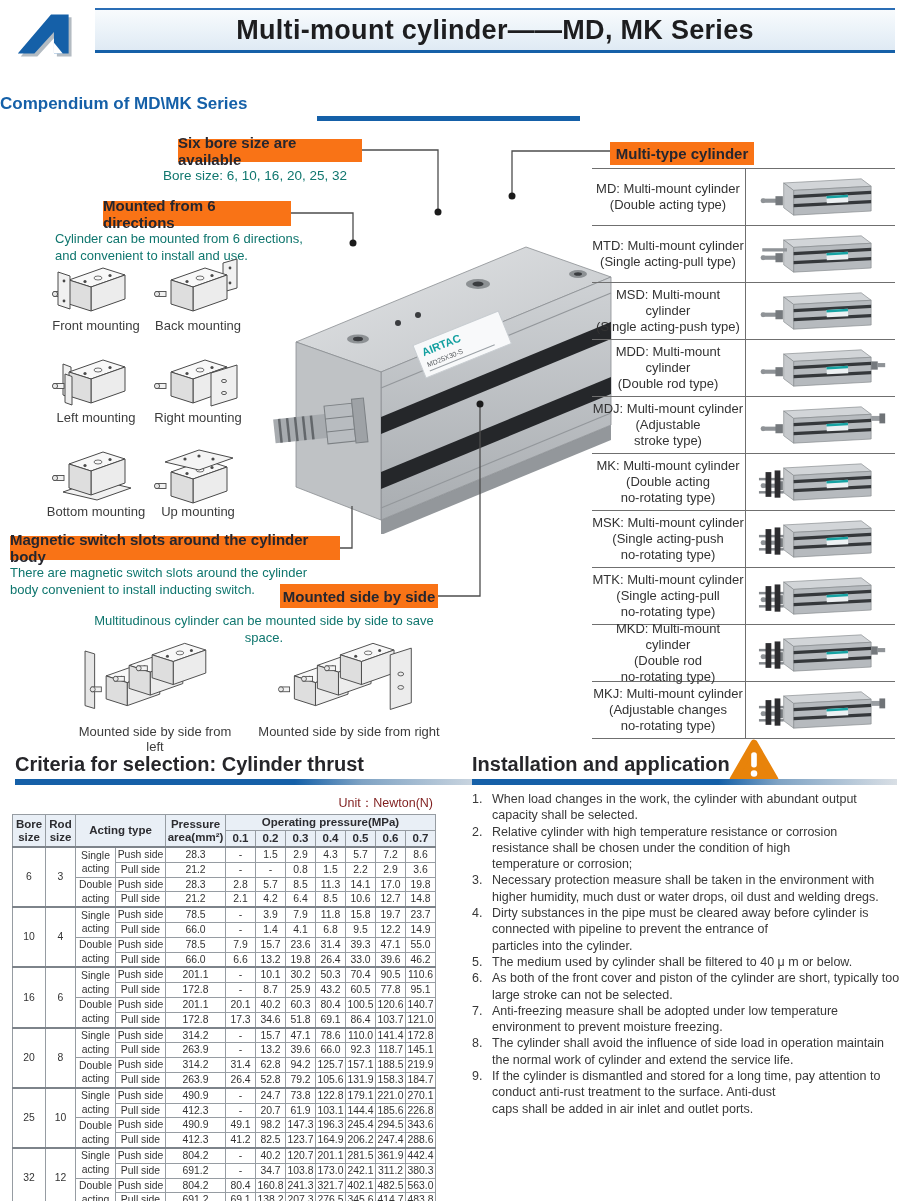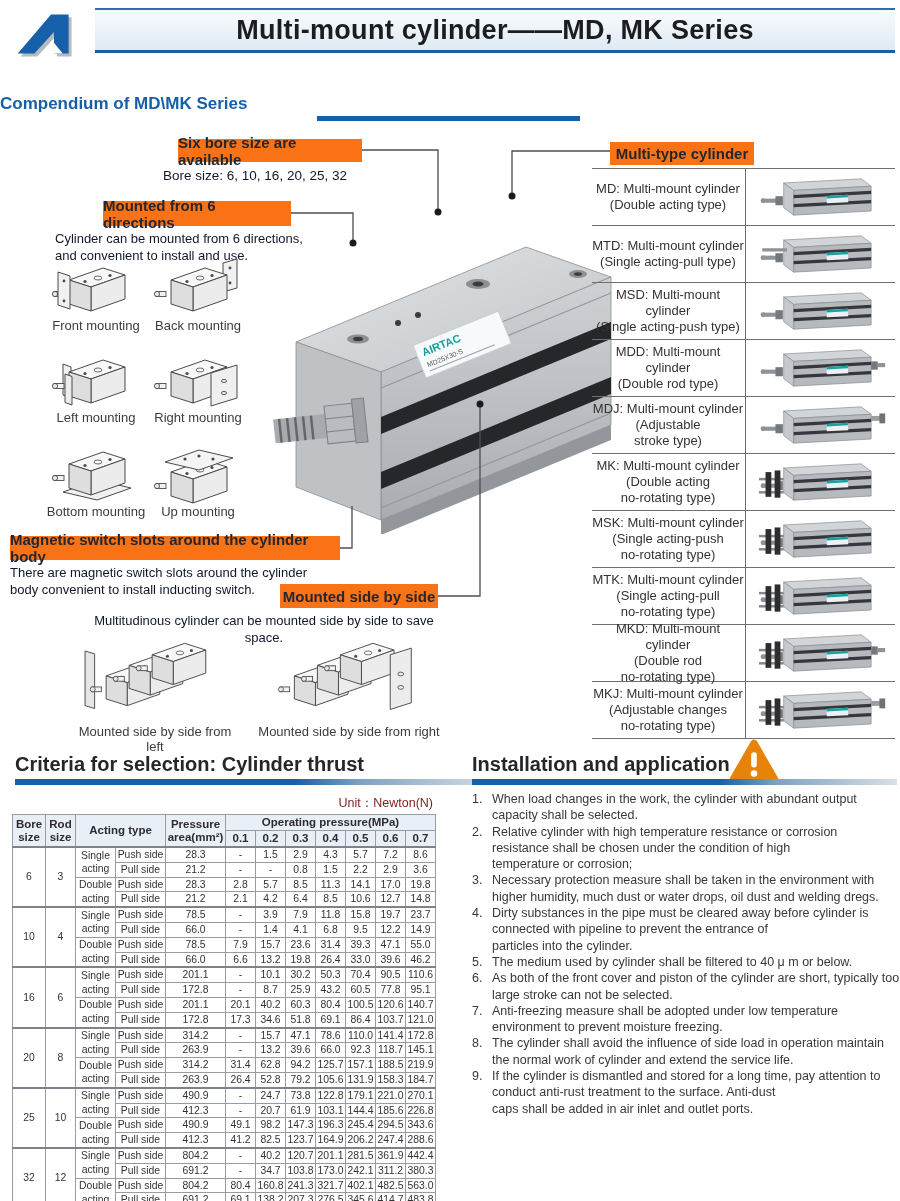--- a/index.html
+++ b/index.html
@@ -15,21 +15,21 @@
           display:flex;align-items:center;justify-content:center;}
   .banner-title{font-size:27px;font-weight:bold;color:#1d1d1f;letter-spacing:.3px;}
 
   
   .comp-title{position:absolute;left:0;top:94px;width:900px;
               font-size:17px;font-weight:bold;color:#1560a8;}
   .comp-bar{position:absolute;left:317px;top:116px;width:263px;height:5px;background:#1560a8;}
   .sec-comp{position:absolute;left:0;top:130px;width:900px;height:618px;}
   .callout{position:absolute;background:#f97316;color:#26262e;font-weight:bold;
            display:flex;align-items:center;justify-content:center;font-size:15px;}
-  .desc{font-size:13px;color:#0f172a;line-height:17px;}
+  .desc{font-size:13px;color:#0f766e;line-height:17px;}
   .caption{font-size:13px;color:#3c3c3c;text-align:center;}
   .mount-fig{position:absolute;width:112px;text-align:center;}
   .mount-fig svg{display:block;margin:0 auto;}
   .overlay{position:absolute;left:0;top:0;width:900px;height:618px;z-index:6;pointer-events:none;}
   .photo{position:absolute;left:266px;top:62px;z-index:2;}
 
   
   .type-list{position:absolute;left:592px;top:38px;width:303px;z-index:3;}
   .type-row{display:flex;height:56px;border-top:1px solid #6f6f6f;align-items:center;}
   .type-row:last-child{border-bottom:1px solid #6f6f6f;}

